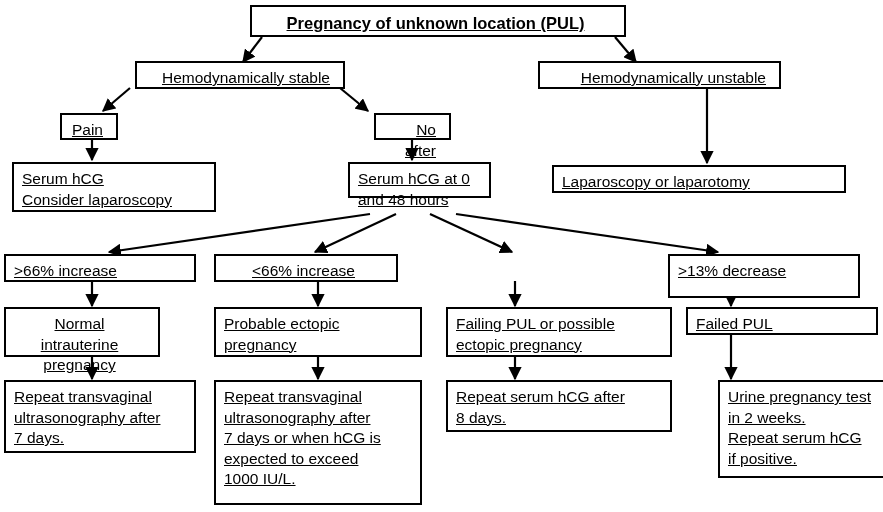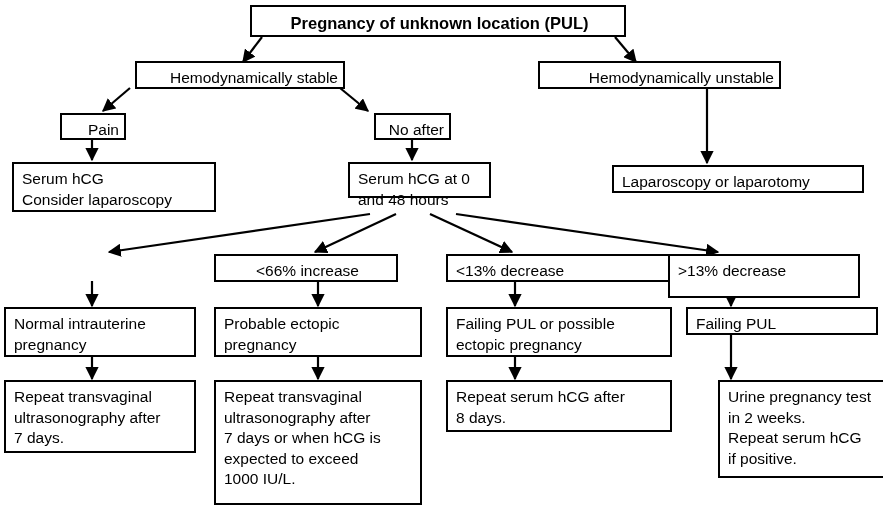--- a/index.html
+++ b/index.html
@@ -16,23 +16,24 @@
     overflow: hidden;
   }
   .node {
     position: absolute;
     box-sizing: border-box;
     border: 2px solid #000000;
     background: #ffffff;
     color: #000000;
     font-size: 15.5px;
     line-height: 20.5px;
-    padding: 5px 5px 5px 8px;
+    padding: 5px 13px 5px 8px;
     white-space: pre-line;
     z-index: 3;
+    text-decoration: underline;
   }
   .node.root {
     font-weight: bold;
     font-size: 16.5px;
     text-align: center;
     padding-top: 6px;
   }
   .node.center {
     text-align: right;
   }
@@ -91,49 +92,49 @@
       <line x1="731" y1="334" x2="731" y2="379"></line>
     </g>
   </svg>
 
   <div class="node root" style="left:250px; top:5px; width:376px; height:32px;">Pregnancy of unknown location (PUL)</div>
 
   <div class="node center" style="left:135px; top:61px; width:210px; height:28px;">Hemodynamically stable</div>
 
   <div class="node center" style="left:538px; top:61px; width:243px; height:28px;">Hemodynamically unstable</div>
 
-  <div class="node center" style="left:60px; top:113px; width:66px; height:27px;">Pain</div>
+  <div class="node center" style="left:60px; top:113px; width:58px; height:27px;">Pain</div>
 
   <div class="node center" style="left:374px; top:113px; width:77px; height:27px;">No after</div>
 
   <div class="node" style="left:12px; top:162px; width:204px; height:50px;">Serum hCG
 Consider laparoscopy</div>
 
   <div class="node" style="left:348px; top:162px; width:143px; height:36px;">Serum hCG at 0
 and 48 hours</div>
 
-  <div class="node" style="left:612px; top:165px; width:252px; height:28px;">Laparoscopy or laparotomy</div>
+  <div class="node" style="left:552px; top:165px; width:294px; height:28px;">Laparoscopy or laparotomy</div>
 
+  <div class="node" style="left:4px; top:254px; width:192px; height:28px;">&gt;66% increase</div>
 
   <div class="node" style="left:214px; top:254px; width:184px; height:28px;text-align:center;">&lt;66% increase</div>
 
-  <div class="node" style="left:446px; top:254px; width:226px; height:28px;">&lt;13% decrease</div>
 
   <div class="node" style="left:668px; top:254px; width:192px; height:44px;">&gt;13% decrease</div>
 
-  <div class="node" style="left:4px; top:307px; width:192px; height:50px;">Normal intrauterine
+  <div class="node" style="left:4px; top:307px; width:156px; height:50px;text-align:center;">Normal intrauterine
 pregnancy</div>
 
   <div class="node" style="left:214px; top:307px; width:208px; height:50px;">Probable ectopic
 pregnancy</div>
 
   <div class="node" style="left:446px; top:307px; width:226px; height:50px;">Failing PUL or possible
 ectopic pregnancy</div>
 
-  <div class="node" style="left:686px; top:307px; width:192px; height:28px;">Failing PUL</div>
+  <div class="node" style="left:686px; top:307px; width:192px; height:28px;">Failed PUL</div>
 
   <div class="node" style="left:4px; top:380px; width:192px; height:73px;">Repeat transvaginal
 ultrasonography after
 7 days.</div>
 
   <div class="node" style="left:214px; top:380px; width:208px; height:125px;">Repeat transvaginal
 ultrasonography after
 7 days or when hCG is
 expected to exceed
 1000 IU/L.</div>

